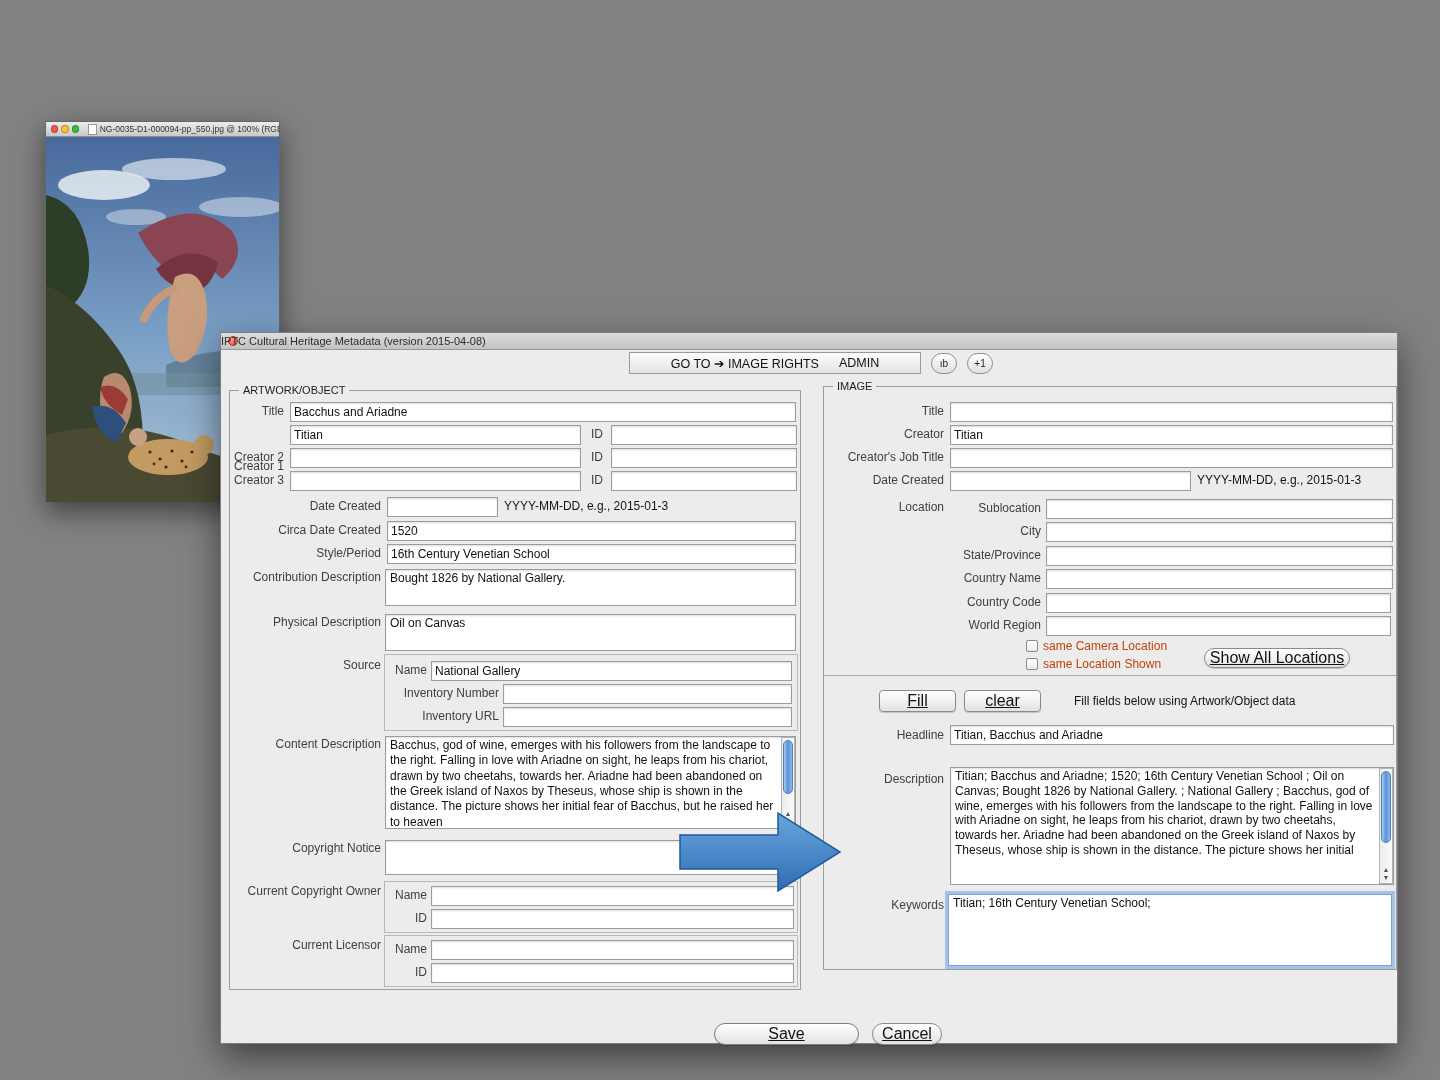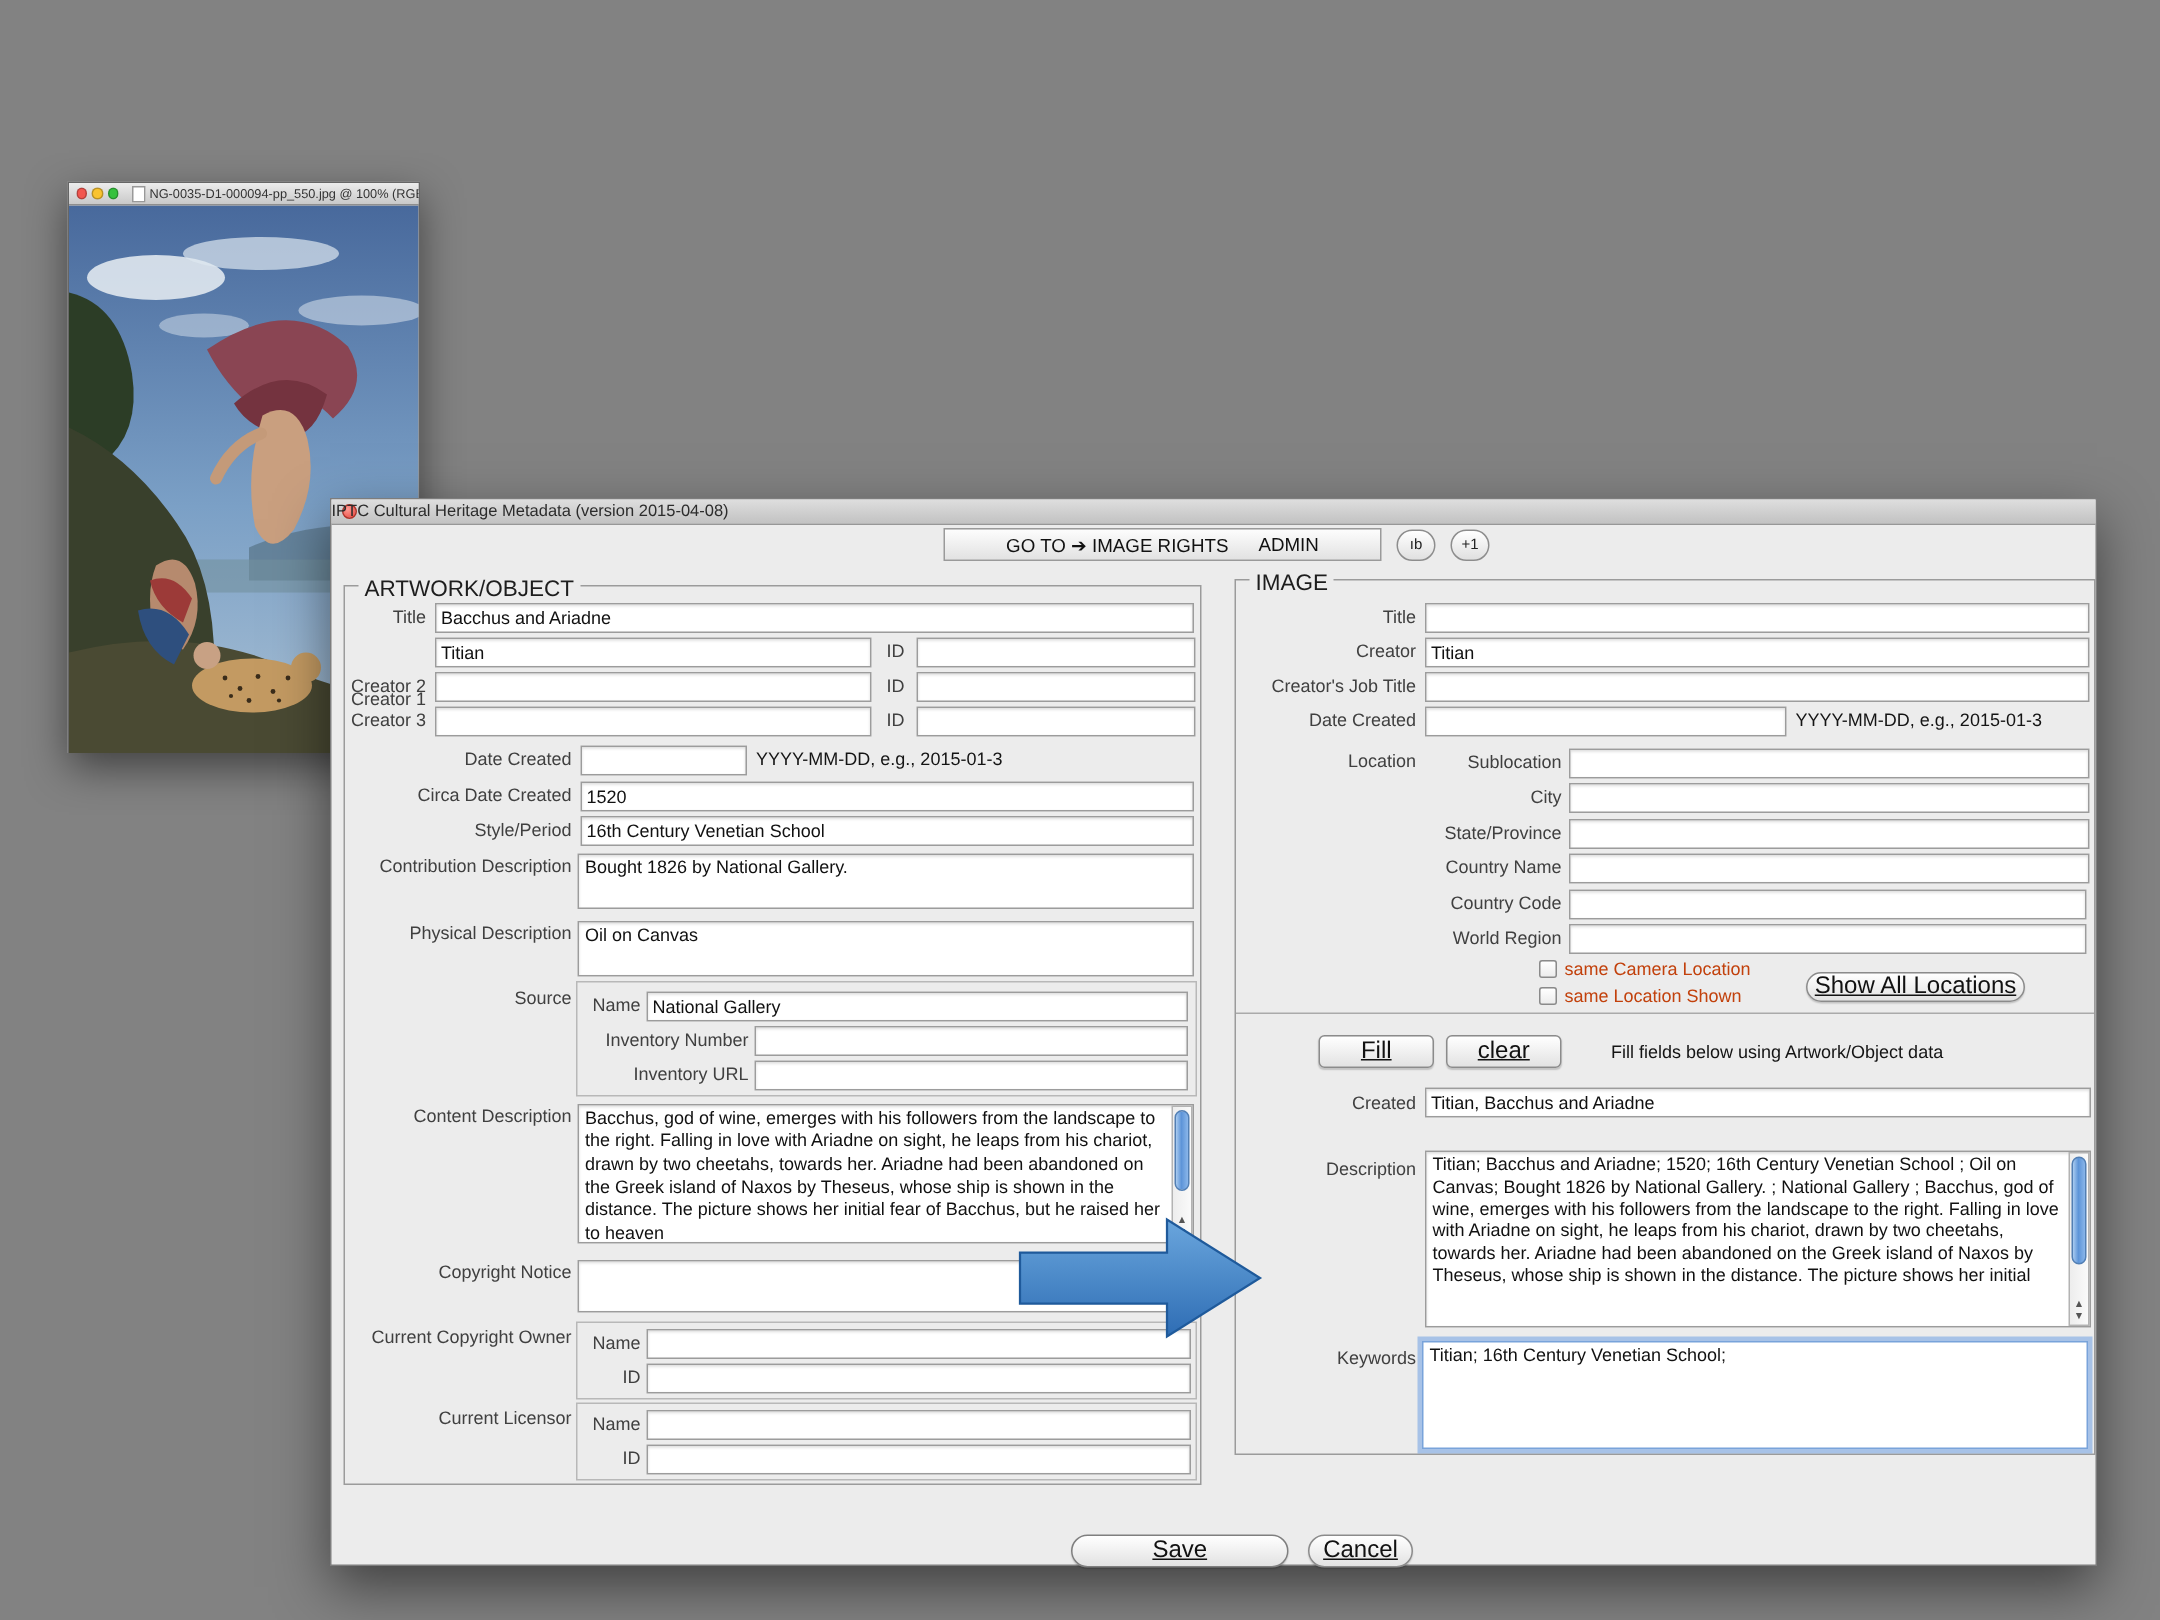--- a/index.html
+++ b/index.html
@@ -30,21 +30,21 @@
 
   .toolbar-box{position:absolute;left:408px;top:19px;width:292px;height:22px;box-sizing:border-box;
                border:1px solid #9a9a9a;background:linear-gradient(#fdfdfd,#e2e2e2);
                display:flex;align-items:center;justify-content:center;gap:20px;font-size:12.5px;color:#111;}
   .toolbar-box span{cursor:default;}
   .round-btn{position:absolute;width:26px;height:21px;border-radius:11px;border:1px solid #8d8d8d;
              background:linear-gradient(#fff,#e0e0e0);font-size:10px;color:#222;
              display:flex;align-items:center;justify-content:center;box-sizing:border-box;}
 
   .fs{position:absolute;border:1px solid #9b9b9b;box-sizing:border-box;}
-  .legend{position:absolute;background:#ececec;padding:0 4px;font-size:15px;color:#1d1d1d;white-space:nowrap;}
+  .legend{position:absolute;background:#ececec;padding:0 4px;font-size:11px;color:#1d1d1d;white-space:nowrap;}
   .grp{position:absolute;border:1px solid #b8b8b8;box-sizing:border-box;}
   .divider{position:absolute;border-top:1px solid #aaa;height:0;}
 
   .lbl{position:absolute;font-size:12px;color:#404040;text-align:right;white-space:nowrap;}
   .hint{position:absolute;font-size:12px;color:#141414;white-space:nowrap;}
   .fld{position:absolute;height:20px;box-sizing:border-box;border:1px solid #9c9c9c;background:#fff;
        font-family:"Liberation Sans",sans-serif;font-size:12px;color:#111;padding:0 3px;
        box-shadow:inset 0 1px 2px rgba(0,0,0,.14);}
   .ta{position:absolute;box-sizing:border-box;border:1px solid #9c9c9c;background:#fff;resize:none;overflow:hidden;
       font-family:"Liberation Sans",sans-serif;font-size:12px;line-height:1.28;color:#111;padding:1px 4px;
@@ -243,21 +243,21 @@
     <span class="cb" style="left:805px;top:307px;"></span>
     <div class="cb-lbl" style="left:822px;top:306px;">same Camera Location</div>
     <span class="cb" style="left:805px;top:325px;"></span>
     <div class="cb-lbl" style="left:822px;top:324px;">same Location Shown</div>
     <div class="btn pill" style="left:983px;top:315px;width:146px;height:20px;">Show All Locations</div>
 
     <div class="btn" style="left:658px;top:357px;width:77px;height:22px;">Fill</div>
     <div class="btn" style="left:743px;top:357px;width:77px;height:22px;">clear</div>
     <div class="hint" style="left:853px;top:361px;">Fill fields below using Artwork/Object data</div>
 
-    <div class="lbl" style="left:620px;top:395px;width:103px;">Created</div>
+    <div class="lbl" style="left:620px;top:395px;width:103px;">Headline</div>
     <input class="fld" style="left: 729px; top: 392px; width: 444px; height: 20px;" value="Titian, Bacchus and Ariadne">
 
     <div class="lbl" style="left:620px;top:439px;width:103px;">Description</div>
     <textarea class="ta pad-sb" style="left: 729px; top: 434px; width: 444px; height: 118px; line-height: 1.23;">Titian; Bacchus and Ariadne; 1520; 16th Century Venetian School ; Oil on Canvas; Bought 1826 by National Gallery. ; National Gallery ; Bacchus, god of wine, emerges with his followers from the landscape to the right. Falling in love with Ariadne on sight, he leaps from his chariot, drawn by two cheetahs, towards her. Ariadne had been abandoned on the Greek island of Naxos by Theseus, whose ship is shown in the distance. The picture shows her initial</textarea>
     <div class="sb" style="left:1158px;top:435px;width:14px;height:116px;">
       <div class="sb-thumb" style="top:2px;height:72px;"></div>
       <div class="sb-arr" style="bottom:9px;">▲</div>
       <div class="sb-arr" style="bottom:1px;">▼</div>
     </div>
 

